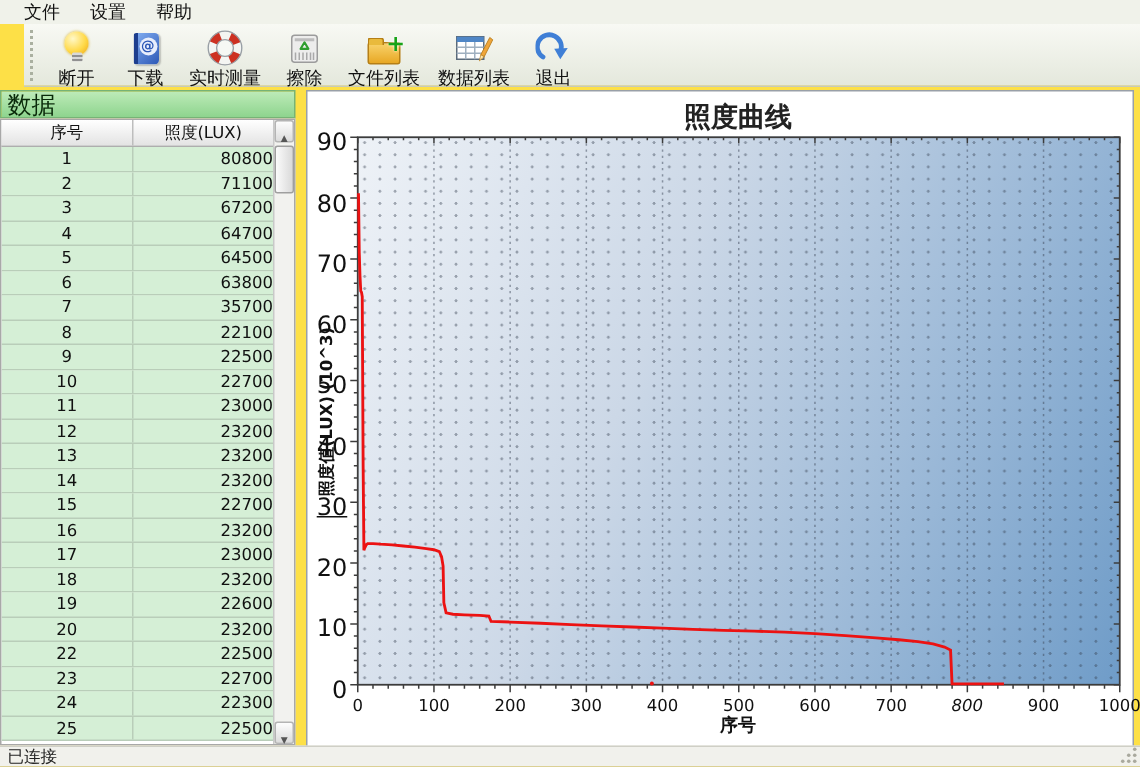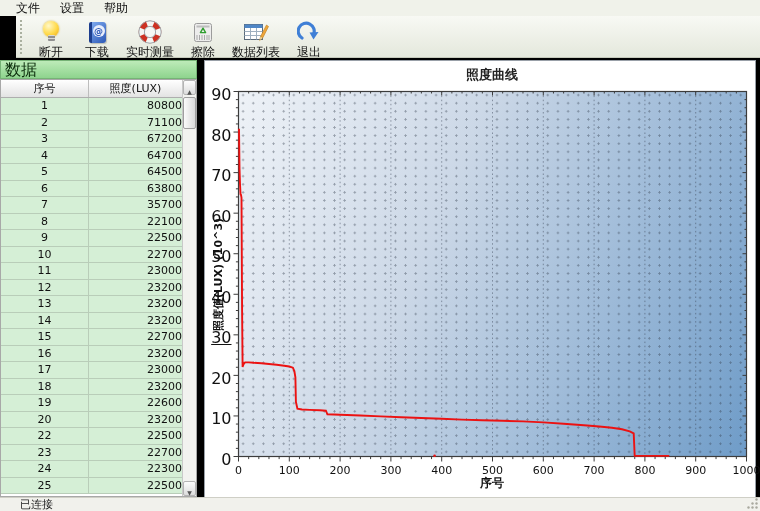--- a/index.html
+++ b/index.html
@@ -1,17 +1,17 @@
 <!DOCTYPE html>
 <html><head>
 <meta charset="utf-8">
 <style>
   * { margin:0; padding:0; box-sizing:border-box; }
   body { background:#555; font-family:"DejaVu Sans","Liberation Sans",sans-serif; }
-  .window { position:relative; width:760px; height:511px; background:#000000; overflow:hidden; }
+  .window { position:relative; width:760px; height:511px; background:#fde047; overflow:hidden; }
 
   
   .menubar { position:absolute; top:0; left:0; width:760px; height:16px;
              background:#f0f2ea; display:flex; align-items:center; padding-left:6px; }
   .menu-item { font-size:12px; padding:0 10px; color:#111; cursor:default; }
 
   
   .toolbar { position:absolute; top:16px; left:16px; width:760px; height:42px;
              background:linear-gradient(#f8f9f4,#e4e8dc);
              border-bottom:1px solid #c6cabb; display:flex; align-items:flex-start; padding:2px 0 0 4px; }
@@ -57,37 +57,37 @@
   .sb-btn::after { font-size:6px; color:#555; position:relative; top:-2px; }
   .sb-up { top:0; } .sb-up::after { content:"▲"; }
   .sb-down { bottom:0; } .sb-down::after { content:"▼"; }
   .sb-thumb { position:absolute; left:0; top:17px; width:13px; height:32px;
       background:linear-gradient(90deg,#fbfbfb,#d9d9d9); border:1px solid #9f9f9f; border-radius:2px; }
 
   
   .chart-panel { position:absolute; left:204px; top:60px; width:552px; height:441px;
       background:#fff; border:1px solid #99a0a8; }
   .chart-title { position:absolute; left:33px; top:5px; width:508px; text-align:center;
-      font-size:13px; font-weight:bold; color:#222; }
+      font-size:18px; font-weight:bold; color:#222; }
   .plot { position:absolute; left:33px; top:30px; width:508px; height:365px;
       background-image:
         radial-gradient(circle, rgba(52,62,78,0.42) 0.9px, rgba(0,0,0,0) 1.1px),
         linear-gradient(113deg, #eef2f7 0%, #ccd8e7 38%, #9ab8d7 72%, #6f9cc8 100%);
       background-size:10.16px 8.11px, 100% 100%; }
   #chart-svg { position:absolute; left:0; top:0; pointer-events:none; }
   .xtick { position:absolute; width:34px; text-align:center; font-size:11px; color:#111; }
   .ytick { position:absolute; width:26px; text-align:right; font-size:16px; color:#111; }
   .xlabel { position:absolute; left:33px; top:414px; width:508px; text-align:center;
       font-size:12px; font-weight:bold; color:#111; }
   .ylabel { position:absolute; left:-82px; top:206px; width:190px; text-align:center;
       font-size:11px; font-weight:bold; color:#111; transform:rotate(-90deg); }
 
   
   .statusbar { position:absolute; left:0; top:497px; width:760px; height:14px;
-      background:#f1f1ec; border-top:1px solid #cfcfc6; font-size:11px; line-height:13px; padding-left:20px; color:#222; }
+      background:#f1f1ec; border-top:1px solid #cfcfc6; font-size:11px; line-height:13px; padding-left:5px; color:#222; }
   .resize-grip { position:absolute; right:1px; bottom:1px; }
 </style>
 </head>
 <body>
 
 <div class="window">
 
   <div class="menubar">
     <span class="menu-item">文件</span>
     <span class="menu-item">设置</span>
@@ -138,20 +138,26 @@
               <line x1="12.5" y1="14" x2="12.5" y2="19"></line>
             <line x1="15" y1="14" x2="15" y2="19"></line>
               <line x1="17" y1="14" x2="17" y2="19"></line>
           </g>
           <path d="M11 7.2 l2.6 4.4 h-5.2 z" fill="none" stroke="#2f9e2f" stroke-width="1.4" stroke-linejoin="round"></path>
         </svg>
       </div>
       <span class="tb-label">擦除</span>
     </div>
 
+    <div class="tb-item">
+      <div class="ic">
+          <div class="folder"></div>
+        </div>
+      <span class="tb-label">文件列表</span>
+    </div>
 
     <div class="tb-item">
       <div class="ic">
         <svg width="26" height="23" viewBox="0 0 26 23">
           <rect x="1.5" y="3.5" width="18" height="15" fill="#ffffff" stroke="#5a6a7a"></rect>
           <rect x="1.5" y="3.5" width="18" height="3.5" fill="#4f86c6"></rect>
           <g stroke="#9fb0c0" stroke-width="1">
             <line x1="1.5" y1="10.5" x2="19.5" y2="10.5"></line>
               <line x1="1.5" y1="14.5" x2="19.5" y2="14.5"></line>
             <line x1="7.5" y1="7" x2="7.5" y2="18.5"></line>
@@ -500,21 +506,21 @@
       </svg>
     <div id="tick-layer">
         <div class="xtick" style="left: 16.5px; top: 402.5px;">0</div>
         <div class="xtick" style="left: 67.3px; top: 402.5px;">100</div>
         <div class="xtick" style="left: 118.1px; top: 402.5px;">200</div>
         <div class="xtick" style="left: 168.9px; top: 402.5px;">300</div>
         <div class="xtick" style="left: 219.7px; top: 402.5px;">400</div>
         <div class="xtick" style="left: 270.5px; top: 402.5px;">500</div>
         <div class="xtick" style="left: 321.3px; top: 402.5px;">600</div>
         <div class="xtick" style="left: 372.1px; top: 402.5px;">700</div>
-        <div class="xtick" style="left: 422.9px; top: 402.5px;">800</div>
+        <div class="xtick" style="left: 422.9px; top: 402.5px; font-style: italic;">800</div>
         <div class="xtick" style="left: 473.7px; top: 402.5px;">900</div>
         <div class="xtick" style="left: 524.5px; top: 402.5px;">1000</div>
         <div class="ytick" style="left: 0.5px; top: 389px;">0</div>
         <div class="ytick" style="left: 0.5px; top: 348.444px;">10</div>
         <div class="ytick" style="left: 0.5px; top: 307.889px;">20</div>
         <div class="ytick" style="left: 0.5px; top: 267.333px; text-decoration: underline;">30</div>
         <div class="ytick" style="left: 0.5px; top: 226.778px;">40</div>
         <div class="ytick" style="left: 0.5px; top: 186.222px;">50</div>
         <div class="ytick" style="left: 0.5px; top: 145.667px;">60</div>
         <div class="ytick" style="left: 0.5px; top: 105.111px;">70</div>

